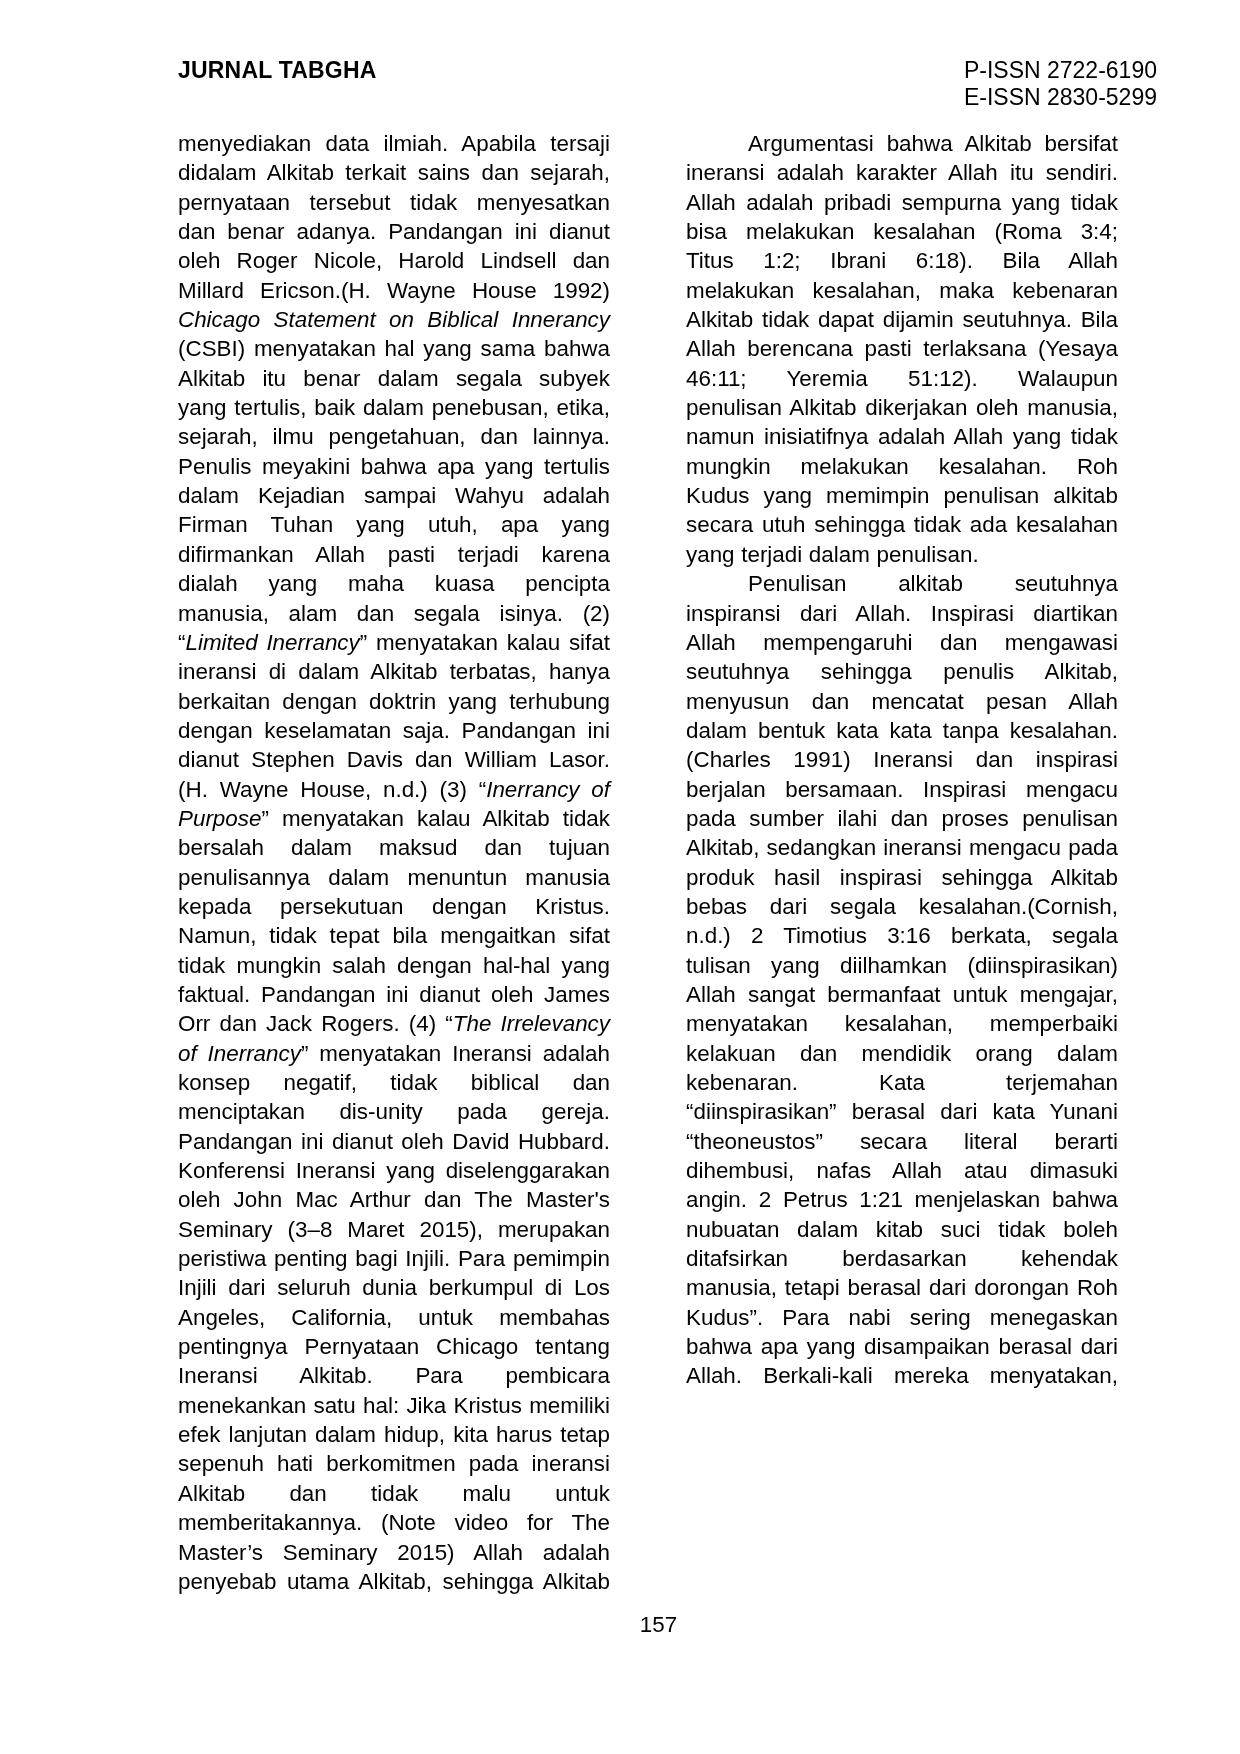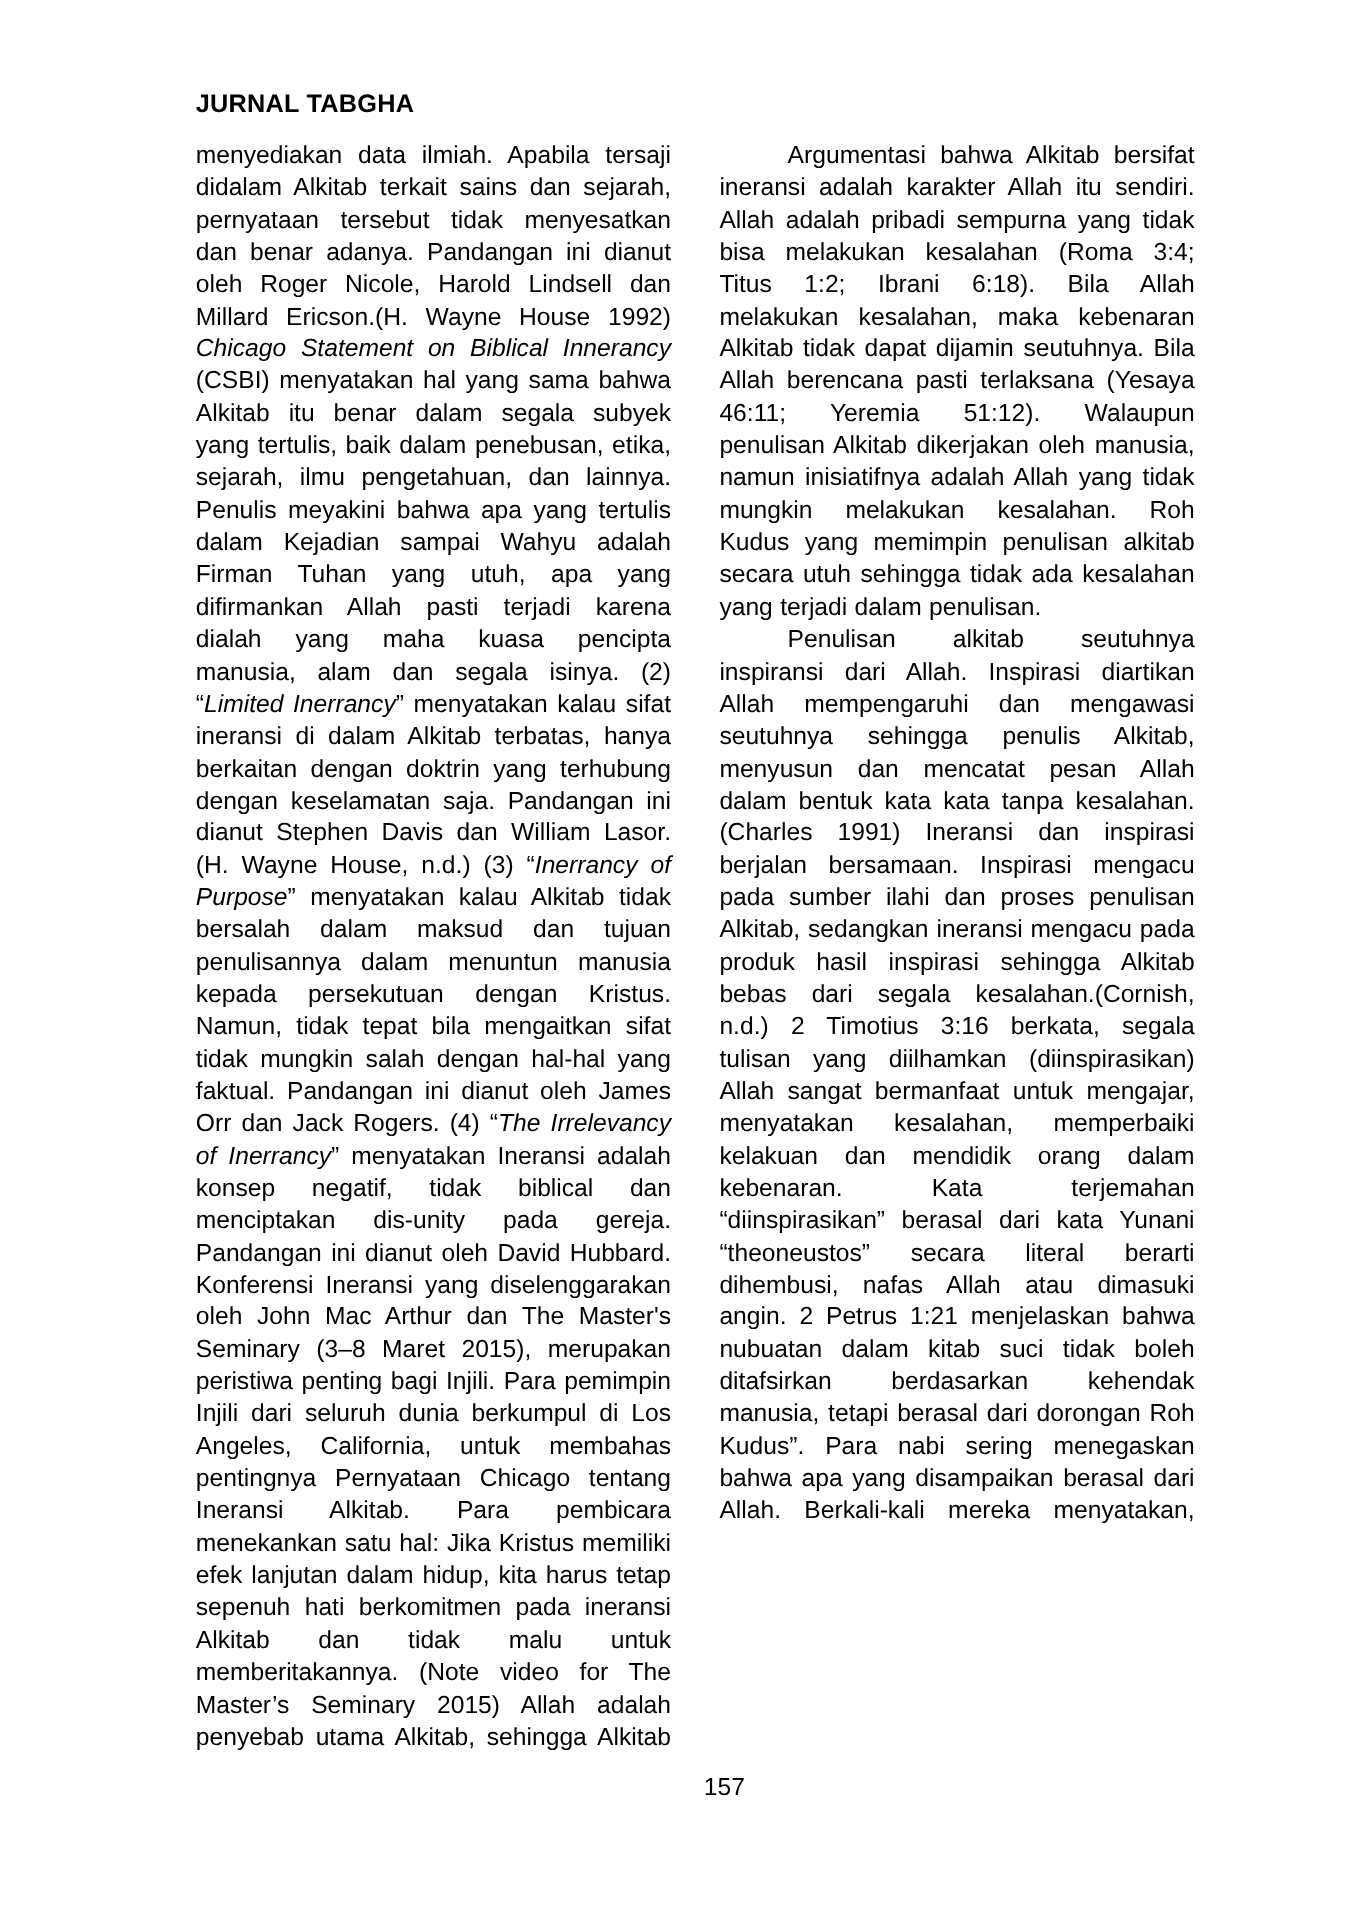--- a/index.html
+++ b/index.html
@@ -9,32 +9,32 @@
     background: #ffffff;
     color: #000000;
     font-family: "Liberation Sans", "DejaVu Sans", sans-serif;
     position: relative;
     overflow: hidden;
   }
   .page-header {
     display: flex;
     align-items: flex-start;
     margin: 0 83px 0 178px;
-    padding-top: 81px;
+    padding-top: 57px;
     font-size: 23px;
     line-height: 27px;
   }
   .ph-left  { flex: 1; text-align: left; }
   .ph-center{ flex: 1.3; text-align: center; }
   .ph-right { flex: 1; display: flex; justify-content: flex-end; }
   .journal-title { font-weight: bold; letter-spacing: 0.2px; }
   .issn-block { text-align: left; }
   .columns {
     display: flex;
-    gap: 44px;
+    gap: 76px;
     margin: 18px 0 0 178px;
   }
   .col {
     width: 432px;
     flex: 0 0 432px;
   }
   .col p {
     margin: 0;
     font-size: 22.4px;
     line-height: 29.35px;
@@ -53,20 +53,26 @@
     font-size: 22.4px;
   }
 </style>
 </head>
 <body>
 
 <header class="page-header">
   <div class="ph-left">
     <span class="journal-title">JURNAL TABGHA</span>
   </div>
+  <div class="ph-right">
+    <div class="issn-block">
+      <div>P-ISSN 2722-6190</div>
+      <div>E-ISSN 2830-5299</div>
+    </div>
+  </div>
 </header>
 
 <main class="columns">
   <div class="col">
       <p class="jlast"><span>menyediakan data ilmiah. Apabila tersaji didalam Alkitab terkait sains dan sejarah, pernyataan tersebut tidak menyesatkan dan benar adanya. Pandangan ini dianut oleh Roger Nicole, Harold Lindsell dan Millard Ericson.(H. Wayne House 1992) </span><em>Chicago Statement on Biblical Innerancy</em><span> (CSBI) menyatakan hal yang sama bahwa Alkitab itu benar dalam segala subyek yang tertulis, baik dalam penebusan, etika, sejarah, ilmu pengetahuan, dan lainnya. Penulis meyakini bahwa apa yang tertulis dalam Kejadian sampai Wahyu adalah Firman Tuhan yang utuh, apa yang difirmankan Allah pasti terjadi karena dialah yang maha kuasa pencipta manusia, alam dan segala isinya. (2) “</span><em>Limited Inerrancy</em><span>” menyatakan kalau sifat ineransi di dalam Alkitab terbatas, hanya berkaitan dengan doktrin yang terhubung dengan keselamatan saja. Pandangan ini dianut Stephen Davis dan William Lasor. (H. Wayne House, n.d.) (3) “</span><em>Inerrancy of Purpose</em><span>” menyatakan kalau Alkitab tidak bersalah dalam maksud dan tujuan penulisannya dalam menuntun manusia kepada persekutuan dengan Kristus. Namun, tidak tepat bila mengaitkan sifat tidak mungkin salah dengan hal-hal yang faktual. Pandangan ini dianut oleh James Orr dan Jack Rogers. (4) “</span><em>The Irrelevancy of Inerrancy</em><span>” menyatakan Ineransi adalah konsep negatif, tidak biblical dan menciptakan dis-unity pada gereja. Pandangan ini dianut oleh David Hubbard. Konferensi Ineransi yang diselenggarakan oleh John Mac Arthur dan The Master's Seminary (3–8 Maret 2015), merupakan peristiwa penting bagi Injili. Para pemimpin Injili dari seluruh dunia berkumpul di Los Angeles, California, untuk membahas pentingnya Pernyataan Chicago tentang Ineransi Alkitab. Para pembicara menekankan satu hal: Jika Kristus memiliki efek lanjutan dalam hidup, kita harus tetap sepenuh hati berkomitmen pada ineransi Alkitab dan tidak malu untuk memberitakannya. (Note video for The Master’s Seminary 2015)  Allah adalah penyebab utama Alkitab, sehingga Alkitab</span></p>
     </div>
   <div class="col">
       <p class="indent "><span>Argumentasi bahwa Alkitab bersifat ineransi adalah karakter Allah itu sendiri. Allah adalah pribadi sempurna yang tidak bisa melakukan kesalahan (Roma 3:4; Titus 1:2; Ibrani 6:18). Bila Allah melakukan kesalahan, maka kebenaran Alkitab tidak dapat dijamin seutuhnya. Bila Allah berencana pasti terlaksana (Yesaya 46:11; Yeremia 51:12). Walaupun penulisan Alkitab dikerjakan oleh manusia, namun inisiatifnya adalah Allah yang tidak mungkin melakukan kesalahan. Roh Kudus yang memimpin penulisan alkitab secara utuh sehingga tidak ada kesalahan yang terjadi dalam penulisan.</span></p>
       <p class="indent jlast"><span>Penulisan alkitab seutuhnya inspiransi dari Allah.  Inspirasi diartikan Allah mempengaruhi dan mengawasi seutuhnya sehingga penulis Alkitab, menyusun dan mencatat pesan Allah dalam bentuk kata kata tanpa kesalahan. (Charles 1991) Ineransi dan inspirasi berjalan bersamaan. Inspirasi mengacu pada sumber ilahi dan proses penulisan Alkitab, sedangkan ineransi mengacu pada produk hasil inspirasi sehingga Alkitab bebas dari segala kesalahan.(Cornish, n.d.) 2 Timotius 3:16 berkata, segala tulisan yang diilhamkan (diinspirasikan) Allah sangat bermanfaat untuk mengajar, menyatakan kesalahan, memperbaiki kelakuan dan mendidik orang dalam kebenaran. Kata terjemahan “diinspirasikan” berasal dari kata Yunani “theoneustos” secara literal berarti dihembusi, nafas Allah atau dimasuki angin. 2 Petrus 1:21 menjelaskan bahwa nubuatan dalam kitab suci tidak boleh ditafsirkan berdasarkan kehendak manusia, tetapi berasal dari dorongan Roh Kudus”. Para nabi sering menegaskan bahwa apa yang disampaikan berasal dari Allah. Berkali-kali mereka menyatakan,</span></p>
     </div>

